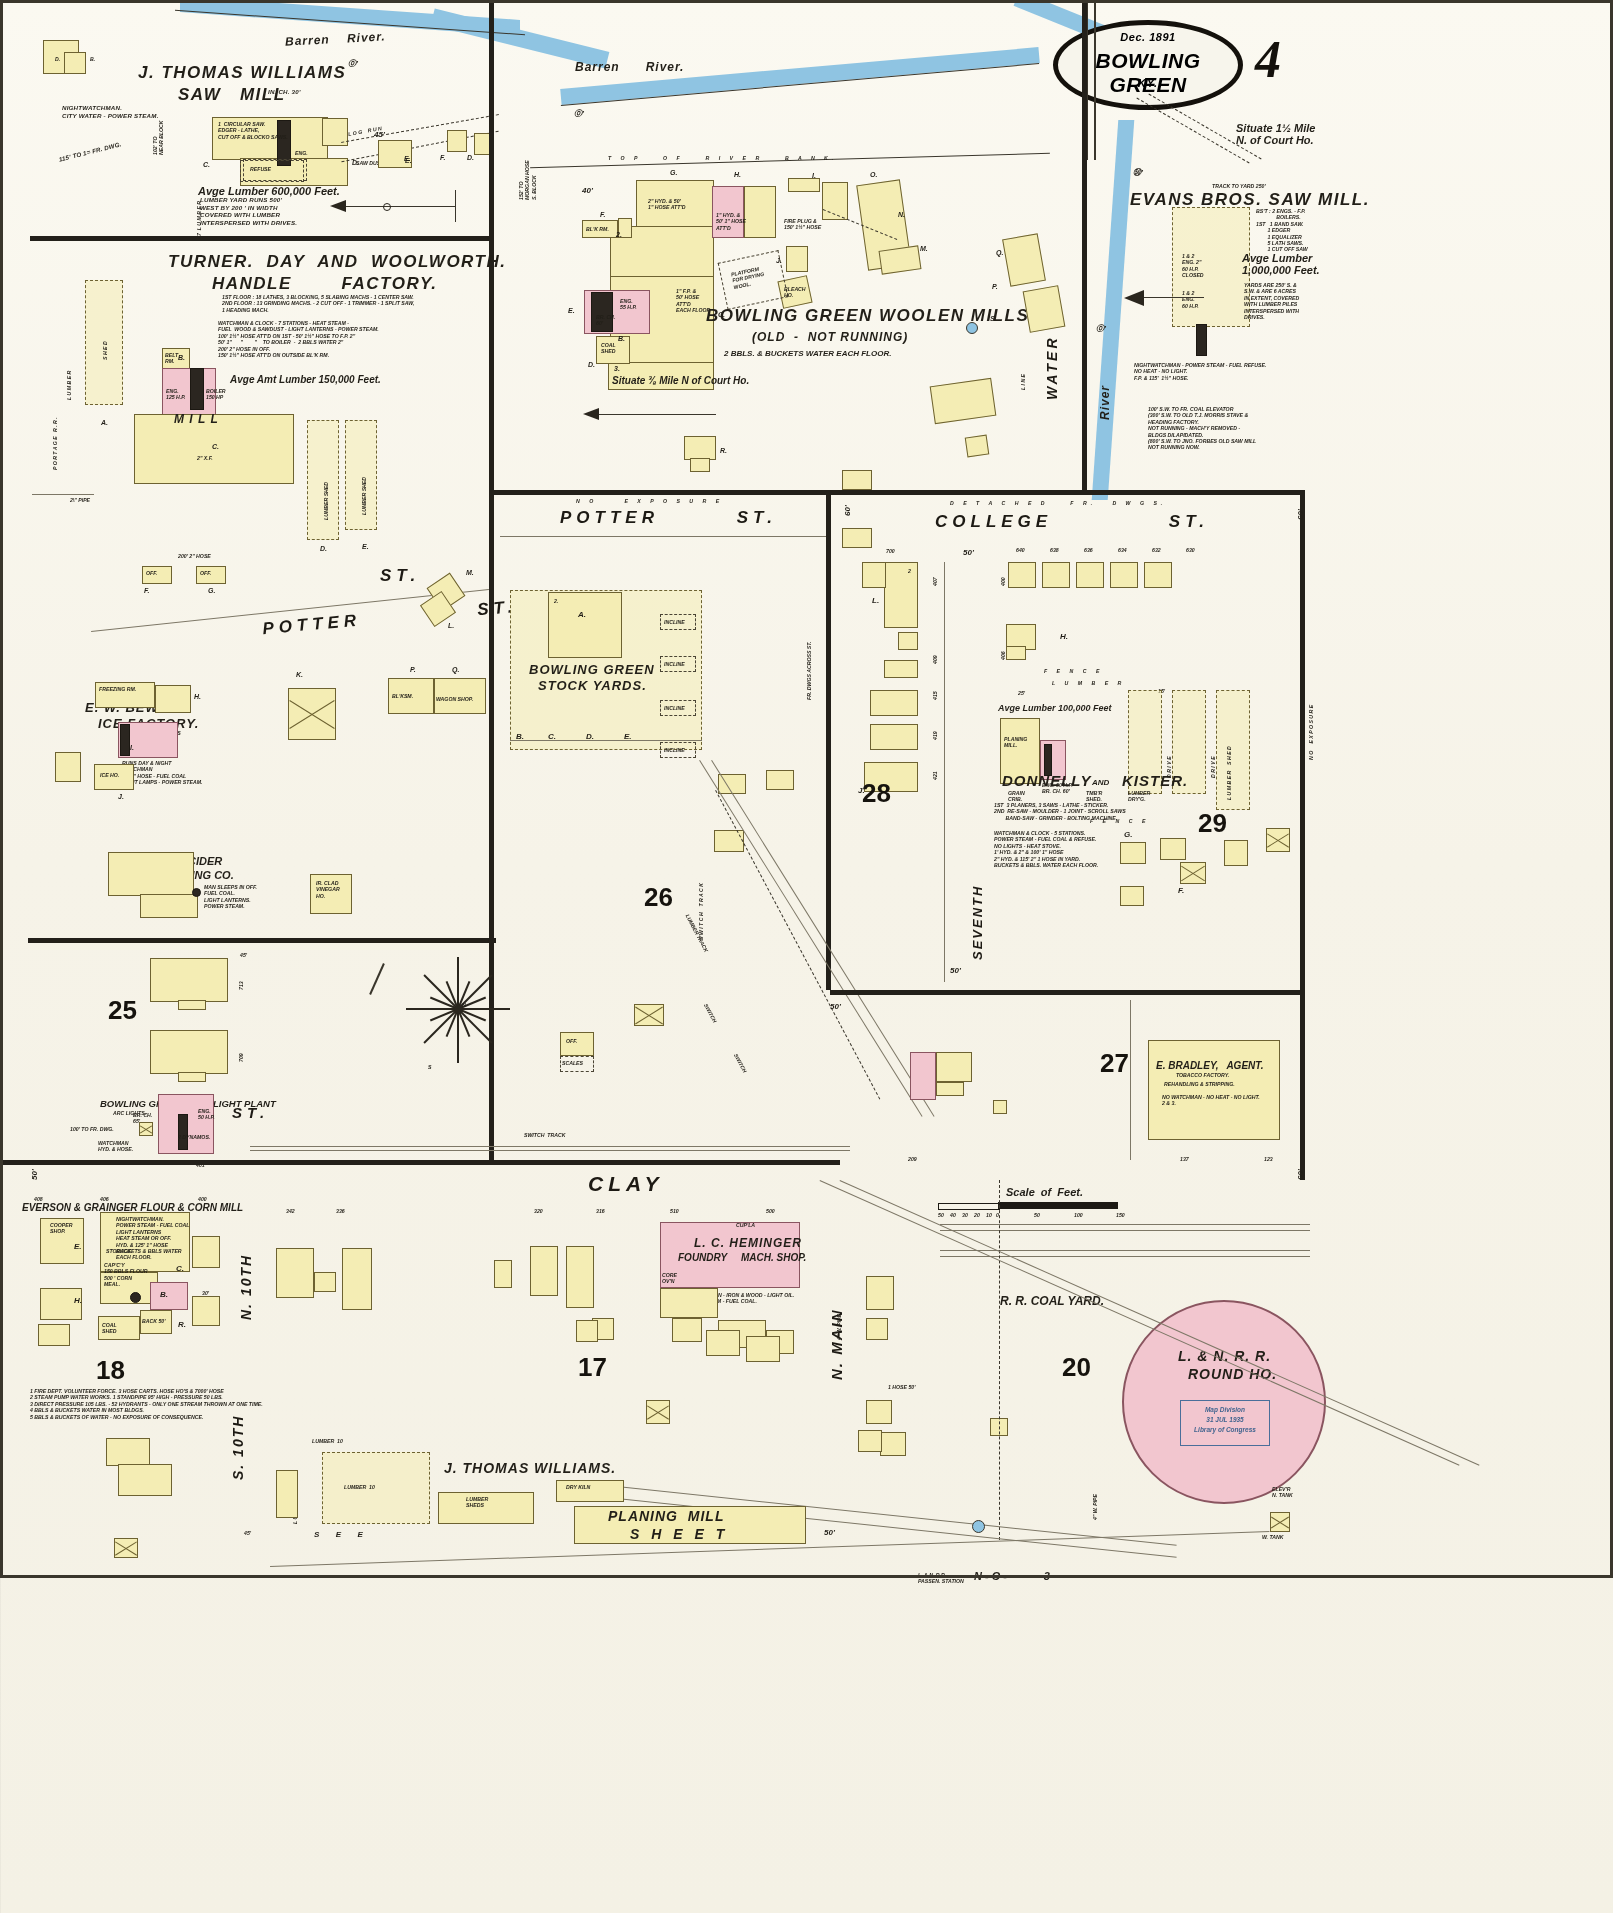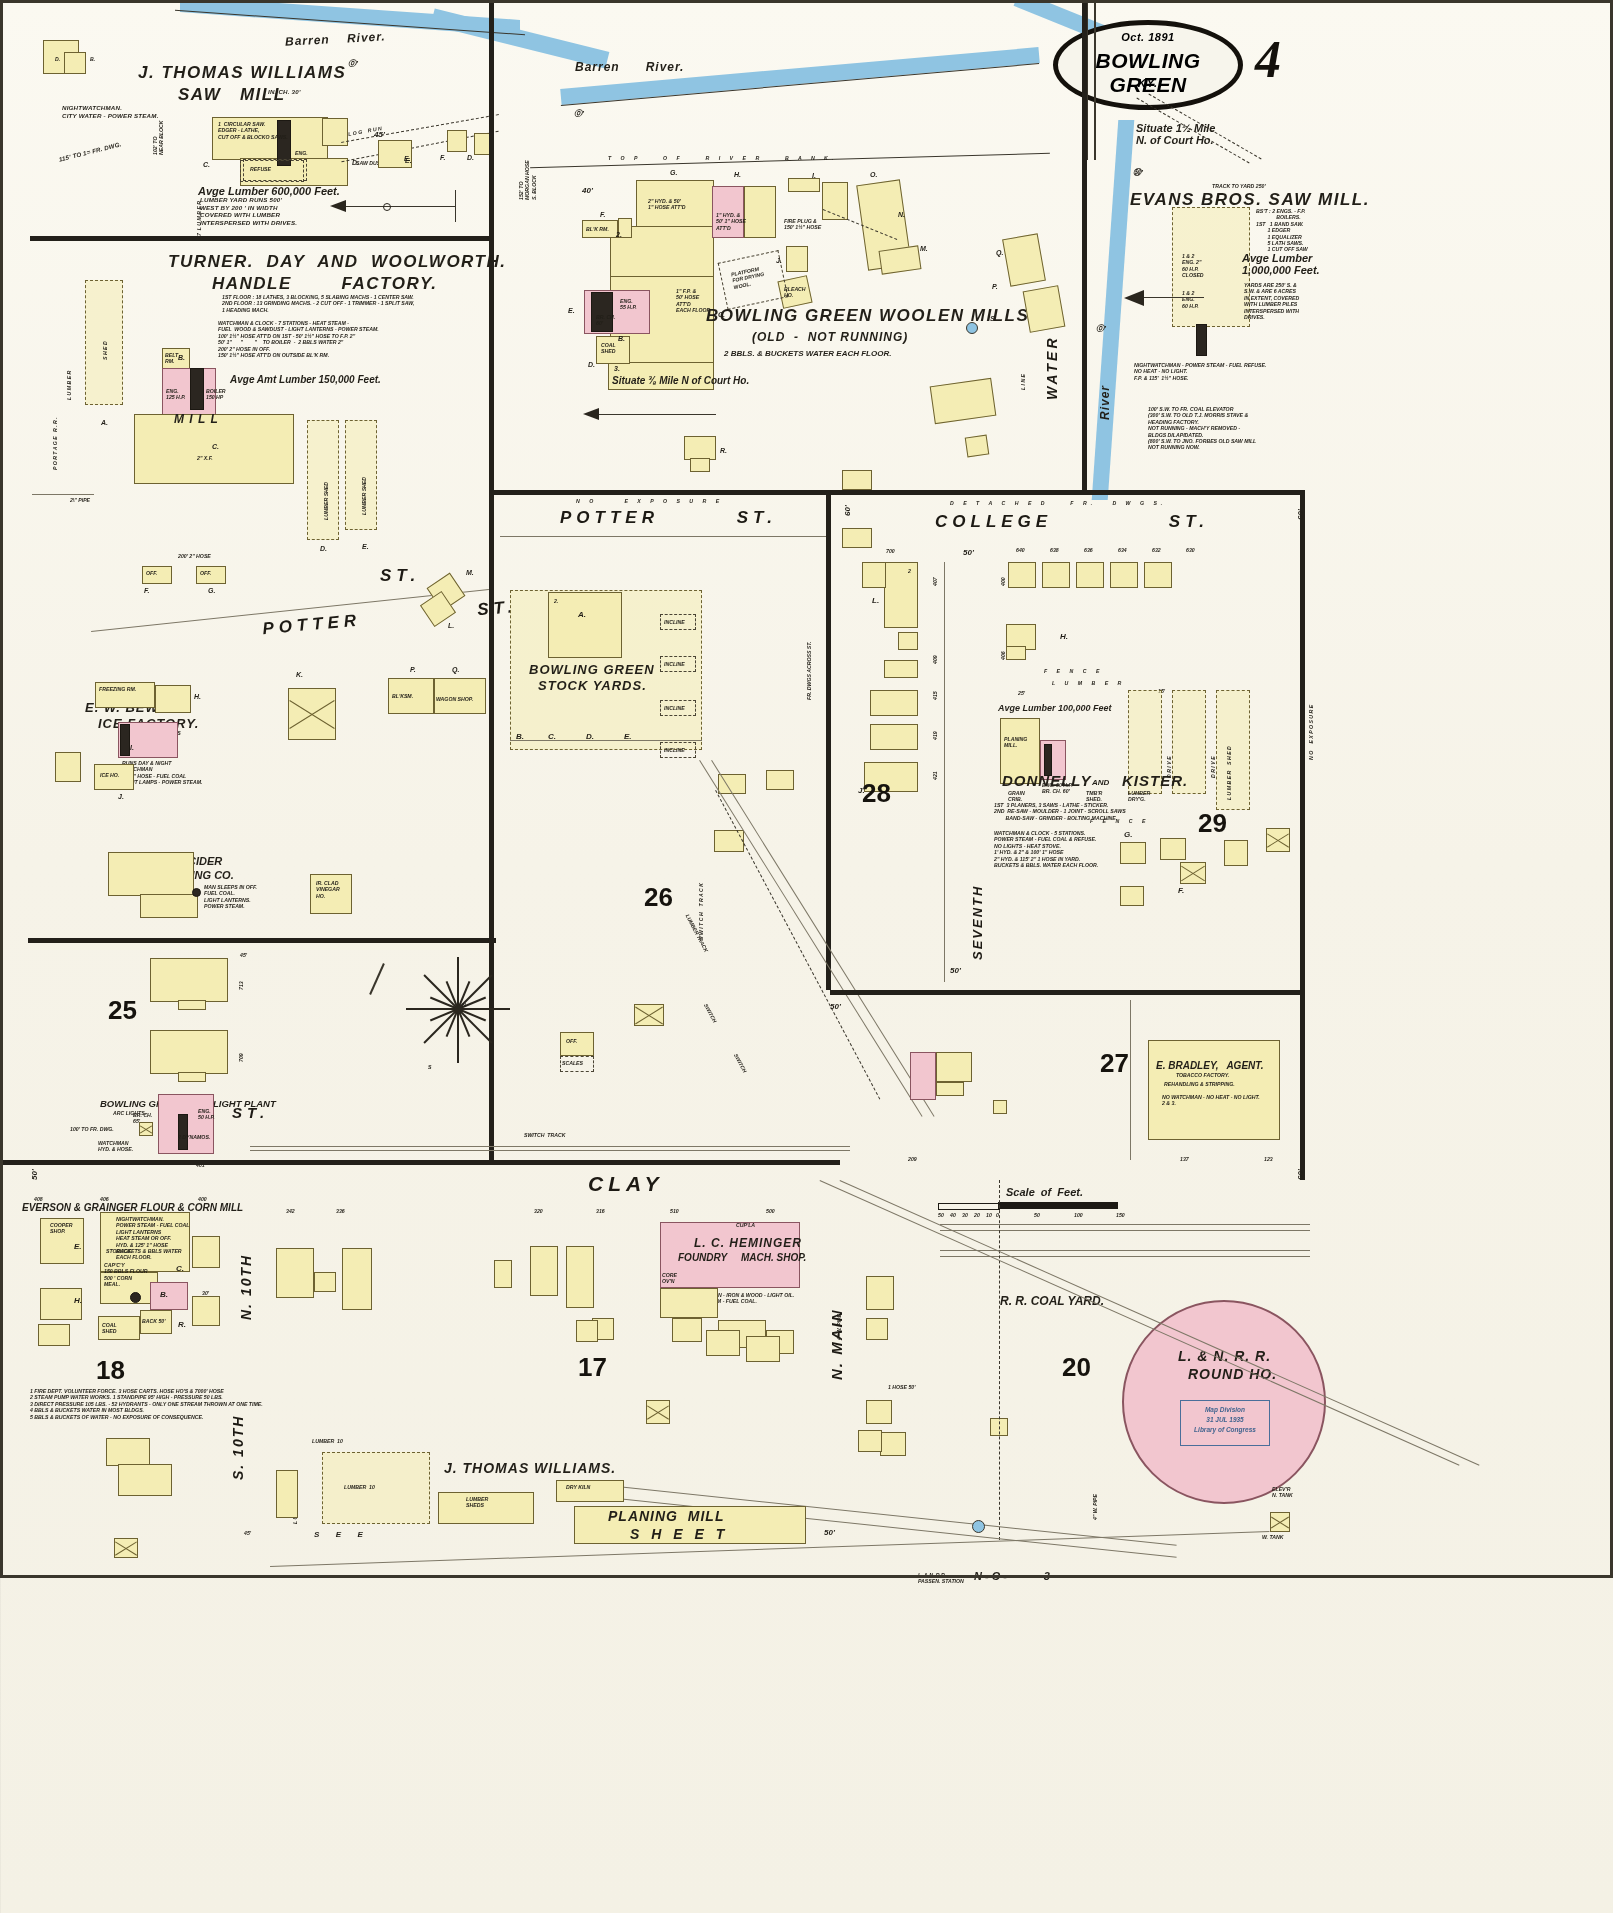--- a/index.html
+++ b/index.html
@@ -77,21 +77,21 @@
 
   <div class="t md" style="left:285px;top:32px;transform:rotate(-3deg);">Barren    River.</div>
   <div class="t md" style="left:575px;top:60px;">Barren      River.</div>
   <div class="t md rot90" style="left:1098px;top:420px;">River</div>
   <div class="t sm" style="left:348px;top:58px;">⓪'</div>
   <div class="t sm" style="left:574px;top:108px;">⓪'</div>
   <div class="t sm" style="left:1096px;top:323px;">⓪'</div>
   <div class="t sm" style="left:1133px;top:168px;">㊿'</div>
 
   <div id="cartouche">
-    <div class="c1">Oct. 1891</div>
+    <div class="c1">Dec. 1891</div>
     <div class="c2">BOWLING GREEN</div>
     <div class="c3">KY.</div>
   </div>
   <div id="sheetno">4</div>
   <div class="thin" style="left:1086px;top:0px;width:2px;height:160px;"></div>
   <div class="thin" style="left:1094px;top:0px;width:2px;height:160px;"></div>
 
   <div class="bldg" style="left:43px;top:40px;width:36px;height:34px;"></div>
   <div class="bldg" style="left:64px;top:52px;width:22px;height:22px;"></div>
   <div class="t xtiny" style="left:55px;top:56px;">D.</div>
@@ -328,21 +328,21 @@
   <div class="bldg" style="left:1006px;top:236px;width:36px;height:48px;transform:rotate(-10deg);"></div>
   <div class="bldg" style="left:1026px;top:288px;width:36px;height:42px;transform:rotate(-10deg);"></div>
   <div class="t xtiny" style="left:992px;top:284px;font-size:7px;">P.</div>
   <div class="t xtiny" style="left:996px;top:250px;font-size:7px;">Q.</div>
   <div class="t xtiny" style="left:990px;top:316px;font-size:7px;">S.</div>
   <div class="t street rot90" style="left:1044px;top:400px;font-size:14px;letter-spacing:3px;">WATER</div>
   <div class="t xtiny rot90" style="left:1020px;top:390px;">L I N E</div>
   <div style="position:absolute;left:966px;top:322px;width:10px;height:10px;border-radius:50%;background:#8fc4e2;border:1.2px solid #3a362c;"></div>
 
   <div class="stv" style="left:1082px;top:0px;width:5px;height:490px;border-right:none;"></div>
-  <div class="t sm" style="left:1136px;top:122px;font-size:11px;">Situate 1½ Mile
+  <div class="t sm" style="left:1236px;top:122px;font-size:11px;">Situate 1½ Mile
 N. of Court Ho.</div>
   <div class="t lg" style="left:1130px;top:190px;">EVANS BROS. SAW MILL.</div>
   <div class="bldg dash" style="left:1172px;top:207px;width:78px;height:120px;"></div>
   <div class="bldg dark" style="left:1196px;top:324px;width:11px;height:32px;"></div>
   <div class="t xtiny" style="left:1256px;top:208px;">BS'T : 2 ENGS. - F.P.
               BOILERS.
 1ST   1 BAND SAW.
         1 EDGER
         1 EQUALIZER
         5 LATH SAWS.

